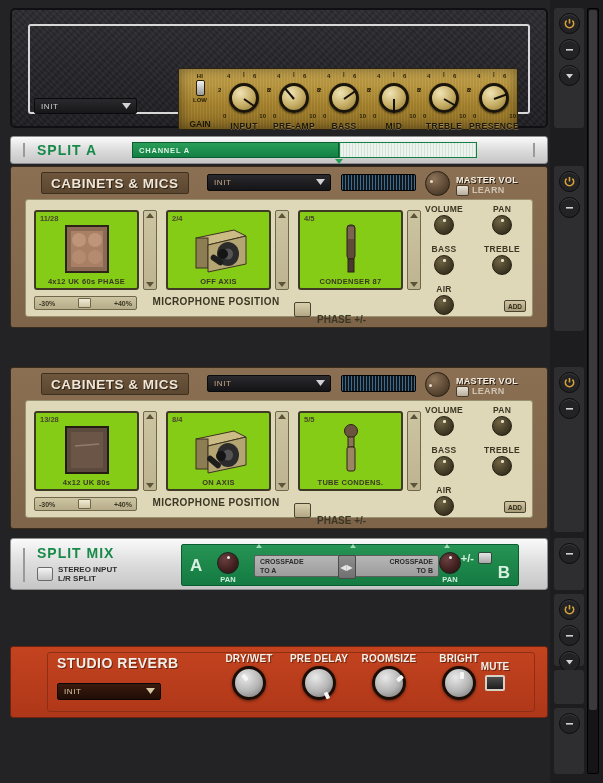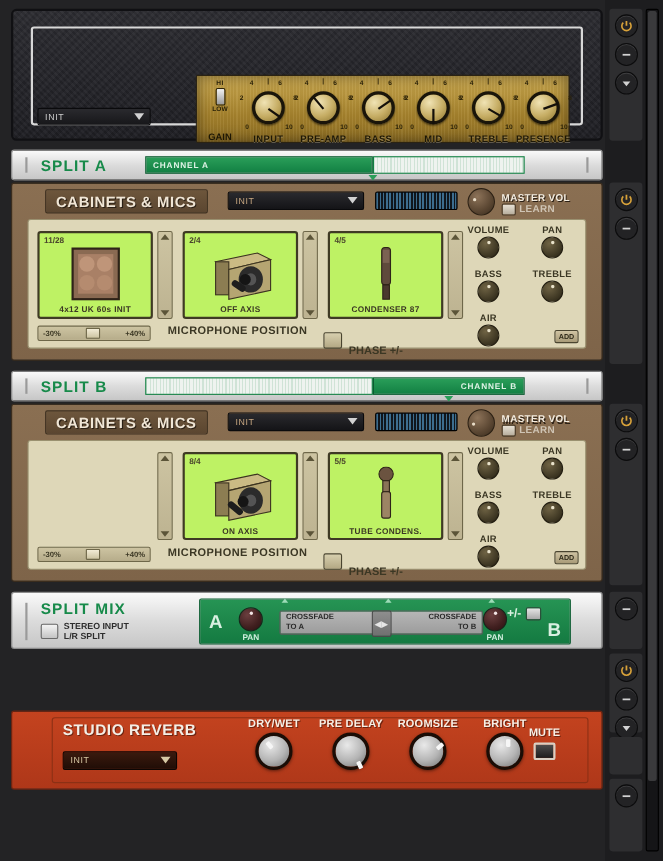--- a/index.html
+++ b/index.html
@@ -126,21 +126,21 @@
   .mv-txt .a { font-size:9px; font-weight:bold; color:#f3ece0; letter-spacing:.3px;
     text-shadow:1px 1px 0 #2b2015; }
   .mv-txt .b { display:flex; align-items:center; gap:3px; }
   .mv-txt .b span { font-size:9px; font-weight:bold; color:#cfc4b4; letter-spacing:.3px;}
   .lbox { width:13px; height:11px; background:linear-gradient(#e8e2d6,#b6ad9c);
     border:1px solid #4a3c2a; border-radius:2px; }
 
   .cab-body { margin:0 14px 10px 14px; background:#ded7b8;
     border:1px solid #9a9170; border-radius:3px; position:relative; height:118px; }
   .slot { position:absolute; top:10px; width:105px; height:80px;
-    background:#bef264; border:2px solid #3f3a24; border-radius:3px; }
+    background:#84cc16; border:2px solid #3f3a24; border-radius:3px; }
   .slot .idx { position:absolute; left:4px; top:2px; font-size:7.5px; color:#4a452c; font-weight:bold; }
   .slot .nm { position:absolute; bottom:2px; left:0; right:0; text-align:center;
     font-size:7.5px; color:#3b3724; font-weight:bold; letter-spacing:.3px; }
   .slot .art { position:absolute; left:0; right:0; top:12px; bottom:14px;
     display:flex; align-items:center; justify-content:center; }
   .spin { position:absolute; top:10px; width:14px; height:80px;
     background:linear-gradient(#cdc4a2,#bdb391); border:1px solid #6e6749; border-radius:2px;
     display:flex; flex-direction:column; justify-content:space-between; align-items:center;
     padding:2px 0; }
   .spin .t { width:0;height:0;border-left:4px solid transparent;border-right:4px solid transparent;
@@ -412,21 +412,21 @@
         <div class="art">
           <svg width="46" height="50" viewBox="0 0 46 50">
             <rect x="2" y="2" width="42" height="46" fill="#8a6a52" stroke="#2e2318" stroke-width="2"></rect>
             <rect x="7" y="7" width="32" height="36" fill="#a98066"></rect>
             <circle cx="15" cy="16" r="7" fill="#c49a7e" opacity=".8"></circle>
             <circle cx="31" cy="16" r="7" fill="#c49a7e" opacity=".8"></circle>
             <circle cx="15" cy="33" r="7" fill="#b88d72" opacity=".8"></circle>
             <circle cx="31" cy="33" r="7" fill="#b88d72" opacity=".8"></circle>
           </svg>
         </div>
-        <div class="nm">4x12 UK 60s INIT</div>
+        <div class="nm">4x12 UK 60s PHASE</div>
       </div>
       <div class="spin" style="left:117px;">
         <div class="t"></div>
         <div class="b"></div>
       </div>
 
       <div class="slot" style="left:140px;">
         <div class="idx">2/4</div>
         <div class="art">
           <svg width="62" height="50" viewBox="0 0 62 50">
@@ -502,32 +502,20 @@
             <div class="lab">AIR</div>
             <div class="smknob">
               <div class="d"></div>
             </div>
           </div>
         </div>
       <div class="addbtn">ADD</div>
     </div>
   </div>
 
-  <div class="module splitbar" style="top:337px;">
-    <div class="tick"></div>
-    <div class="title">SPLIT B</div>
-    <div class="chanwrap">
-      <div class="chan-empty" id="sb-empty" style="width: 207px;"></div>
-      <div class="chan-filled" id="sb-fill" style="justify-content: flex-end; width: 138px;">
-        <span>CHANNEL B</span>
-      </div>
-      <div class="chan-marker" id="sb-mark" style="left: 272px;"></div>
-    </div>
-    <div class="endtick"></div>
-  </div>
 
   <div class="module cab" style="top:367px;">
     <div class="cab-head">
       <div class="cab-title">CABINETS &amp; MICS</div>
       <div class="cab-preset">
         <span>INIT</span>
         <span class="arr">
           <svg width="11" height="11" viewBox="0 0 11 11">
               <polygon points="1,3 10,3 5.5,9" fill="#d2d2d2"></polygon>
             </svg>
@@ -541,20 +529,31 @@
         <div class="mv-txt">
           <div class="a">MASTER VOL</div>
           <div class="b">
             <div class="lbox"></div>
             <span>LEARN</span>
           </div>
         </div>
       </div>
     </div>
     <div class="cab-body">
+      <div class="slot" style="left:8px;">
+        <div class="idx">13/28</div>
+        <div class="art">
+          <svg width="46" height="50" viewBox="0 0 46 50">
+            <rect x="2" y="2" width="42" height="46" fill="#5d4a3e" stroke="#241b13" stroke-width="2"></rect>
+            <rect x="7" y="7" width="32" height="36" fill="#6b5547"></rect>
+            <line x1="11" y1="21" x2="35" y2="19" stroke="#a08d7c" stroke-width="1.5" opacity=".7"></line>
+          </svg>
+        </div>
+        <div class="nm">4x12 UK 80s</div>
+      </div>
       <div class="spin" style="left:117px;">
         <div class="t"></div>
         <div class="b"></div>
       </div>
 
       <div class="slot" style="left:140px;">
         <div class="idx">8/4</div>
         <div class="art">
           <svg width="62" height="50" viewBox="0 0 62 50">
             <polygon points="8,14 46,6 58,12 20,21" fill="#cbbb84" stroke="#3c3320"></polygon>

